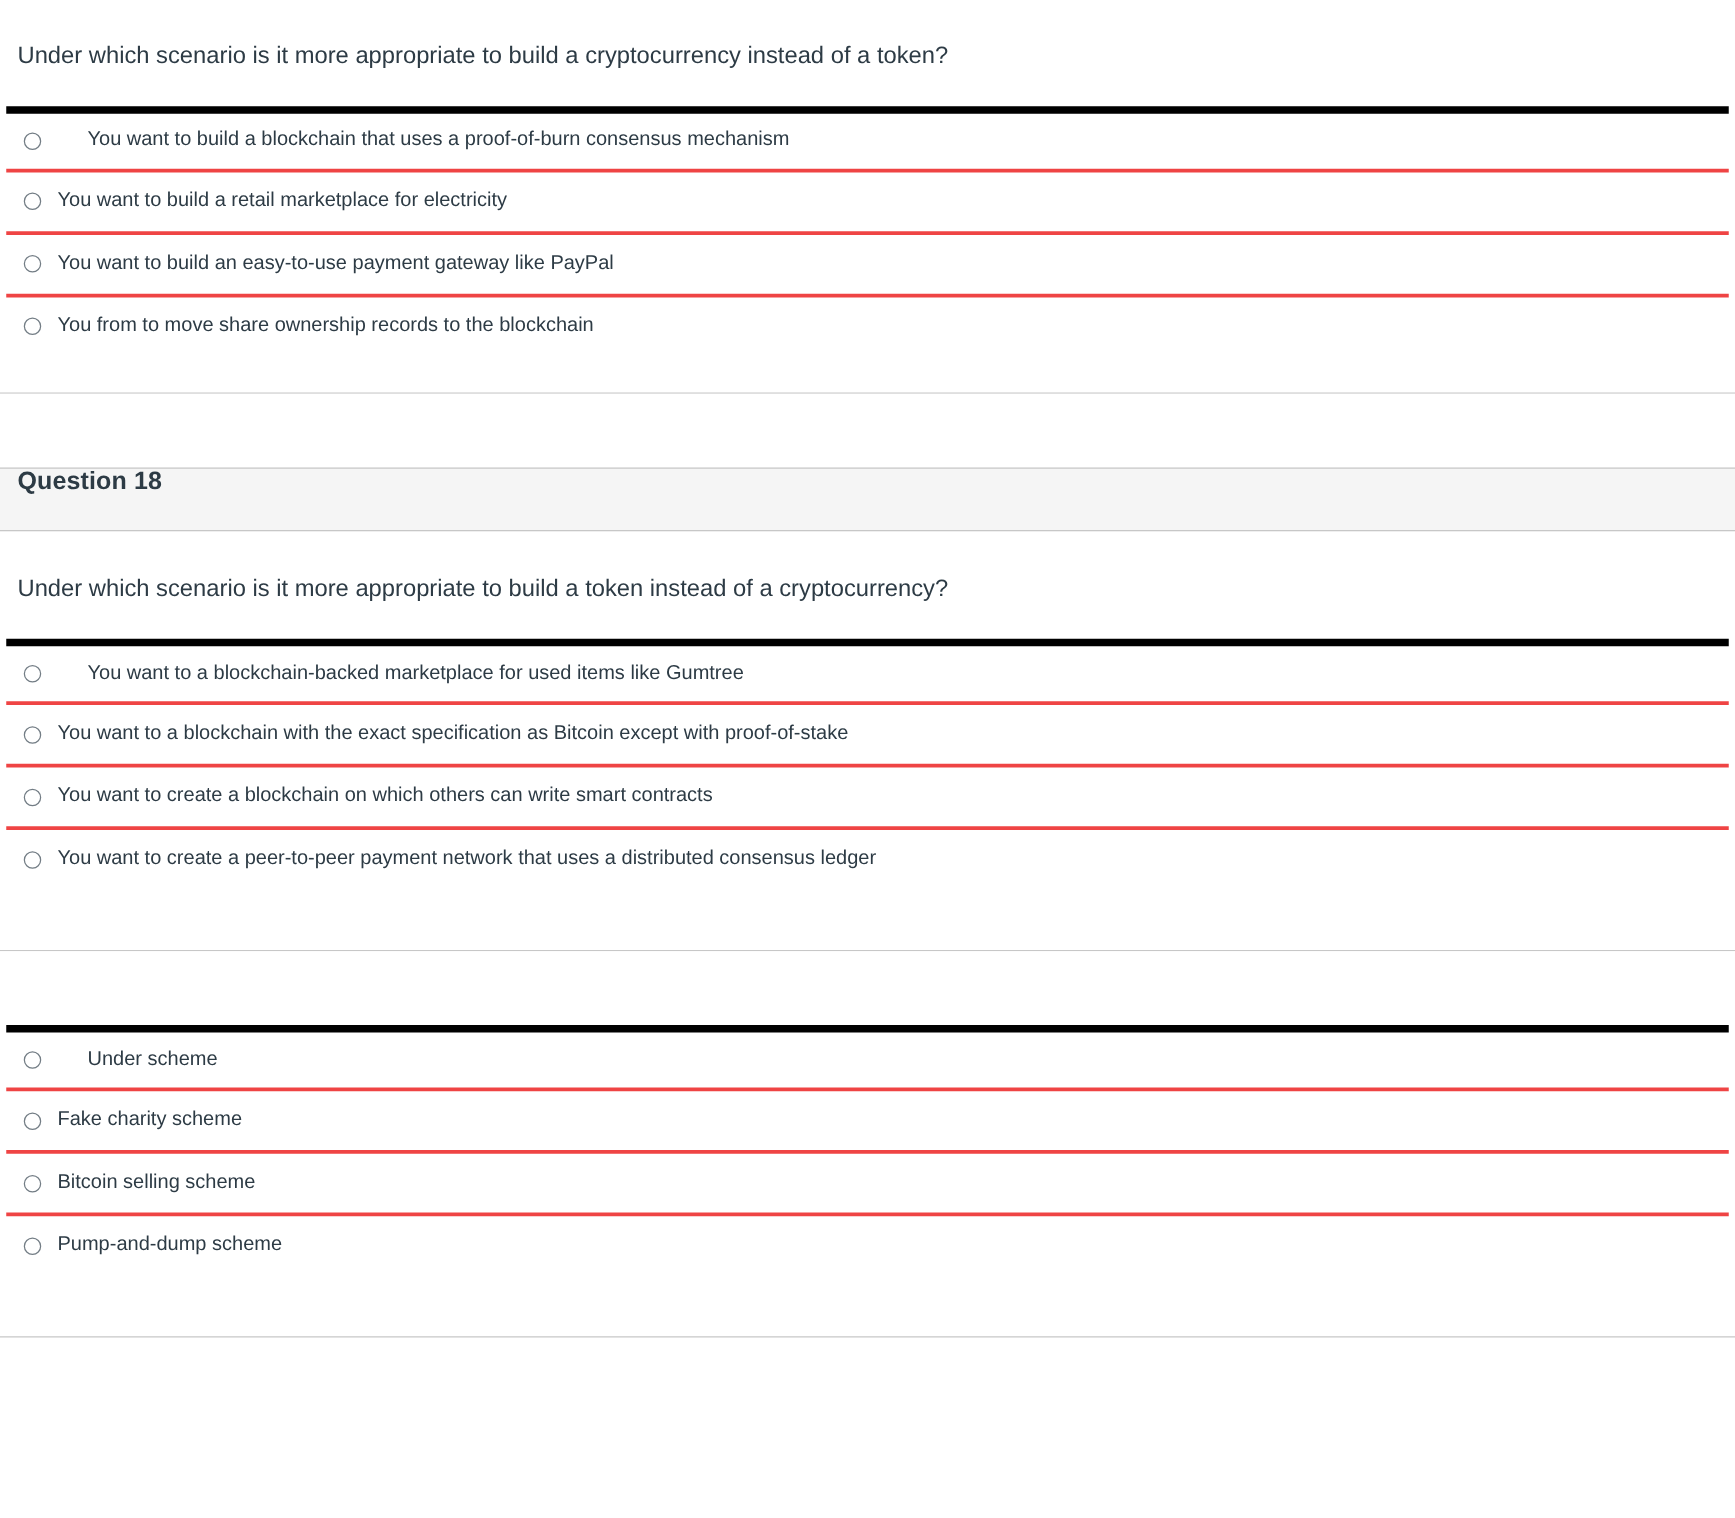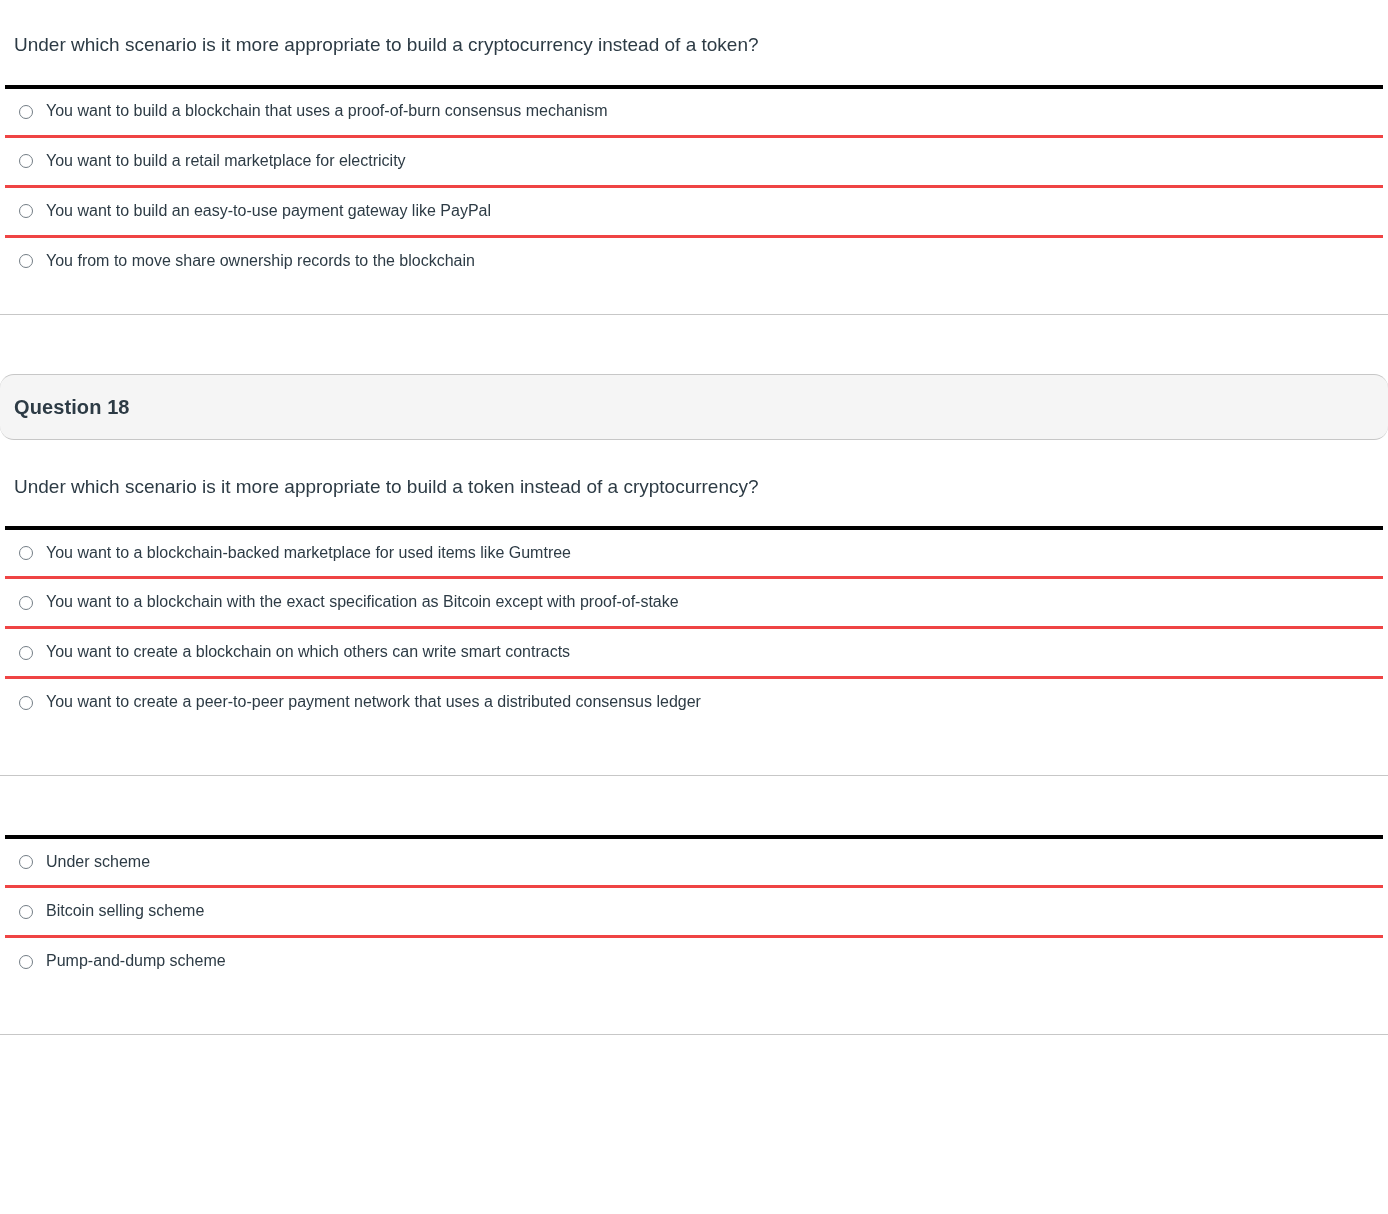--- a/index.html
+++ b/index.html
@@ -25,25 +25,23 @@
     background: #ffffff;
     border-bottom: 1px solid #c7c7c7;
   }
   .question-block.no-top-rule { border-top: none; }
 
   
   .question-header {
     background: #f5f5f5;
     border-top: 1px solid #c7c7c7;
     border-bottom: 1px solid #c7c7c7;
-    height: 66px;
+    height: 51px;
     display: flex;
-    align-items: center;
     padding: 0 14px;
-    border-radius: 14px;
   }
   .question-header .q-name {
     font-size: 20px;
     font-weight: bold;
     color: #2d3b45;
     letter-spacing: 0.1px;
     line-height: 1;
   }
 
   
@@ -61,21 +59,21 @@
   .answers {
     padding: 0 5px 0 5px;
   }
   .answer-row {
     display: flex;
     align-items: center;
     height: 50px;
     border-top: 3px solid #ef4444;
     padding-left: 14px;
   }
-  .answer-row:first-child { border-top: 4px solid #000000; }
+  .answer-row:first-child { border-top: 6px solid #000000; gap: 24px; }
 
   .radio-icon {
     flex: 0 0 auto;
     width: 14px;
     height: 14px;
     border: 1px solid #737d85;
     border-radius: 50%;
     background: #ffffff;
     display: inline-block;
     margin-right: 13px;
@@ -156,20 +154,24 @@
   <div class="block-gap"></div>
 
   <div class="question-block">
     <div class="answers">
       <div class="answer-row">
         <span class="radio-icon"></span>
         <span class="answer-label">Under scheme</span>
       </div>
       <div class="answer-row">
         <span class="radio-icon"></span>
+        <span class="answer-label">Fake charity scheme</span>
+      </div>
+      <div class="answer-row">
+        <span class="radio-icon"></span>
         <span class="answer-label">Bitcoin selling scheme</span>
       </div>
       <div class="answer-row">
         <span class="radio-icon"></span>
         <span class="answer-label">Pump-and-dump scheme</span>
       </div>
     </div>
     <div class="block-tail"></div>
   </div>
 

